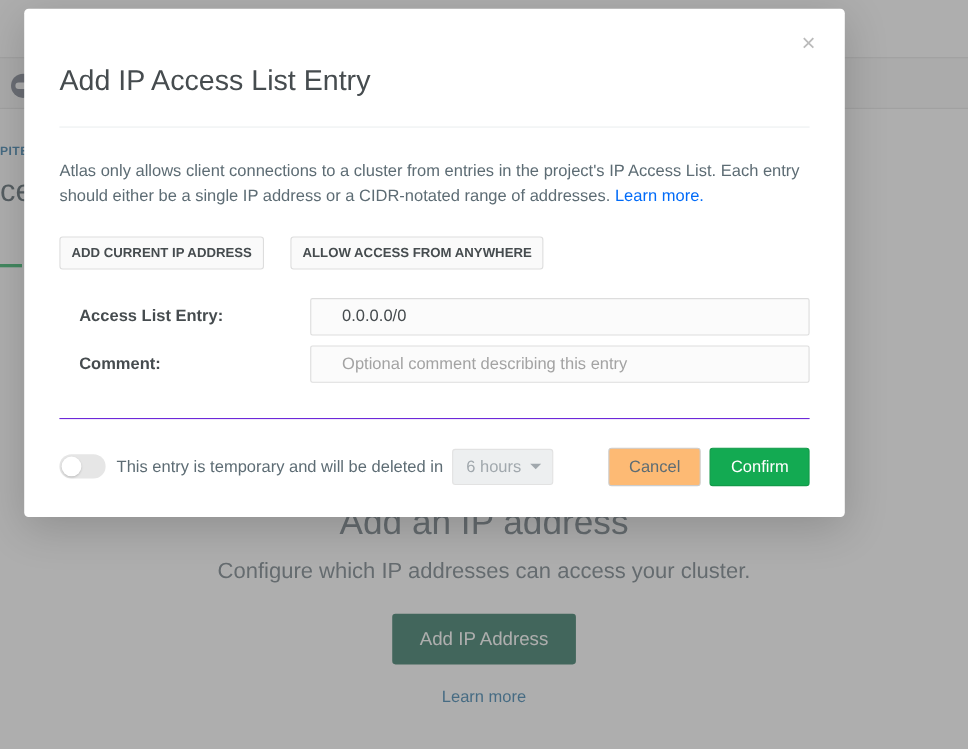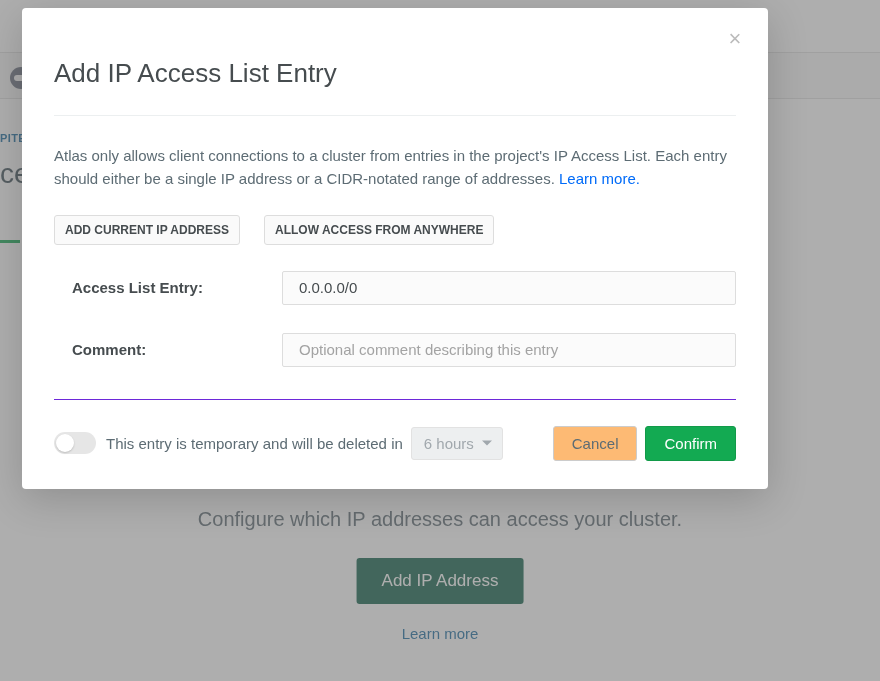--- a/index.html
+++ b/index.html
@@ -177,35 +177,35 @@
       font-size: 12px;
       font-weight: 600;
       color: #464c4f;
       cursor: pointer;
     }
 
     .form-grid {
       margin-top: 26px;
       display: grid;
       grid-template-columns: 228px 1fr;
-      row-gap: 28px;
+      row-gap: 9px;
       align-items: center;
     }
     .form-grid label {
       font-size: 15px;
       font-weight: 600;
       color: #464c4f;
       padding-left: 18px;
     }
     .form-grid input {
       width: 100%;
       height: 34px;
       border: 1px solid #ddd;
       border-radius: 2px;
-      padding: 0 16px;
+      padding: 0 28px;
       font-size: 15px;
       color: #464c4f;
       background: #fbfbfb;
     }
     .form-grid input::placeholder { color: #a3a3a3; }
 
     .footer {
       margin-top: 32px;
       border-top: 1px solid #6d28d9;
       padding-top: 26px;

